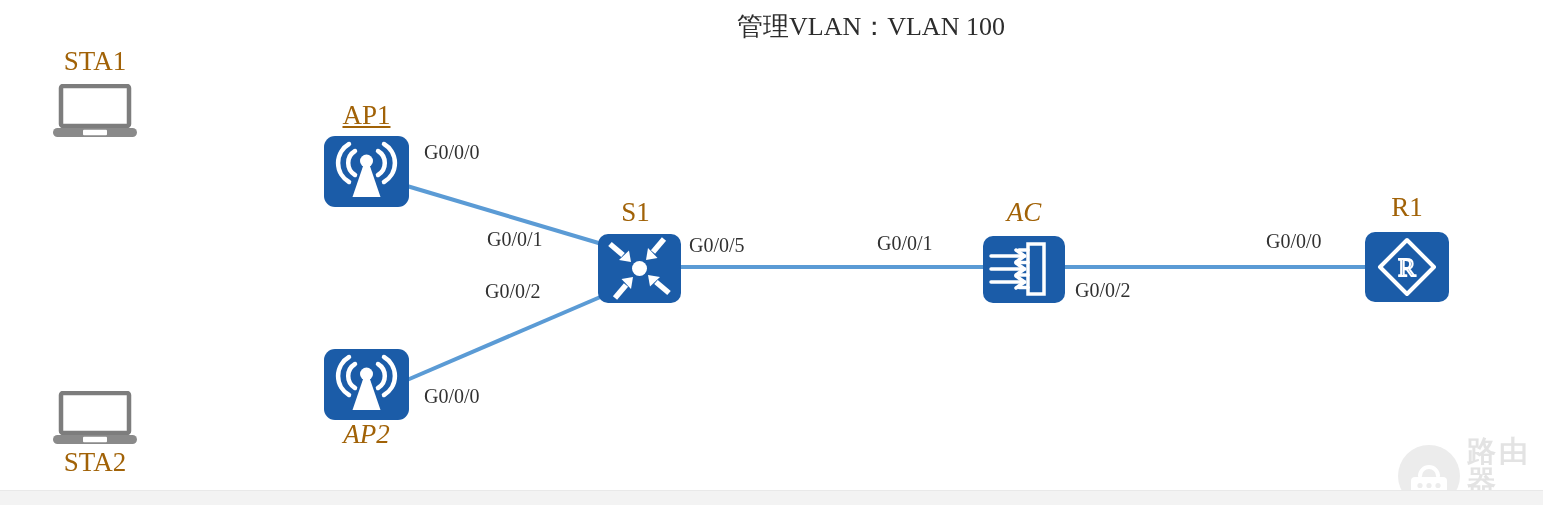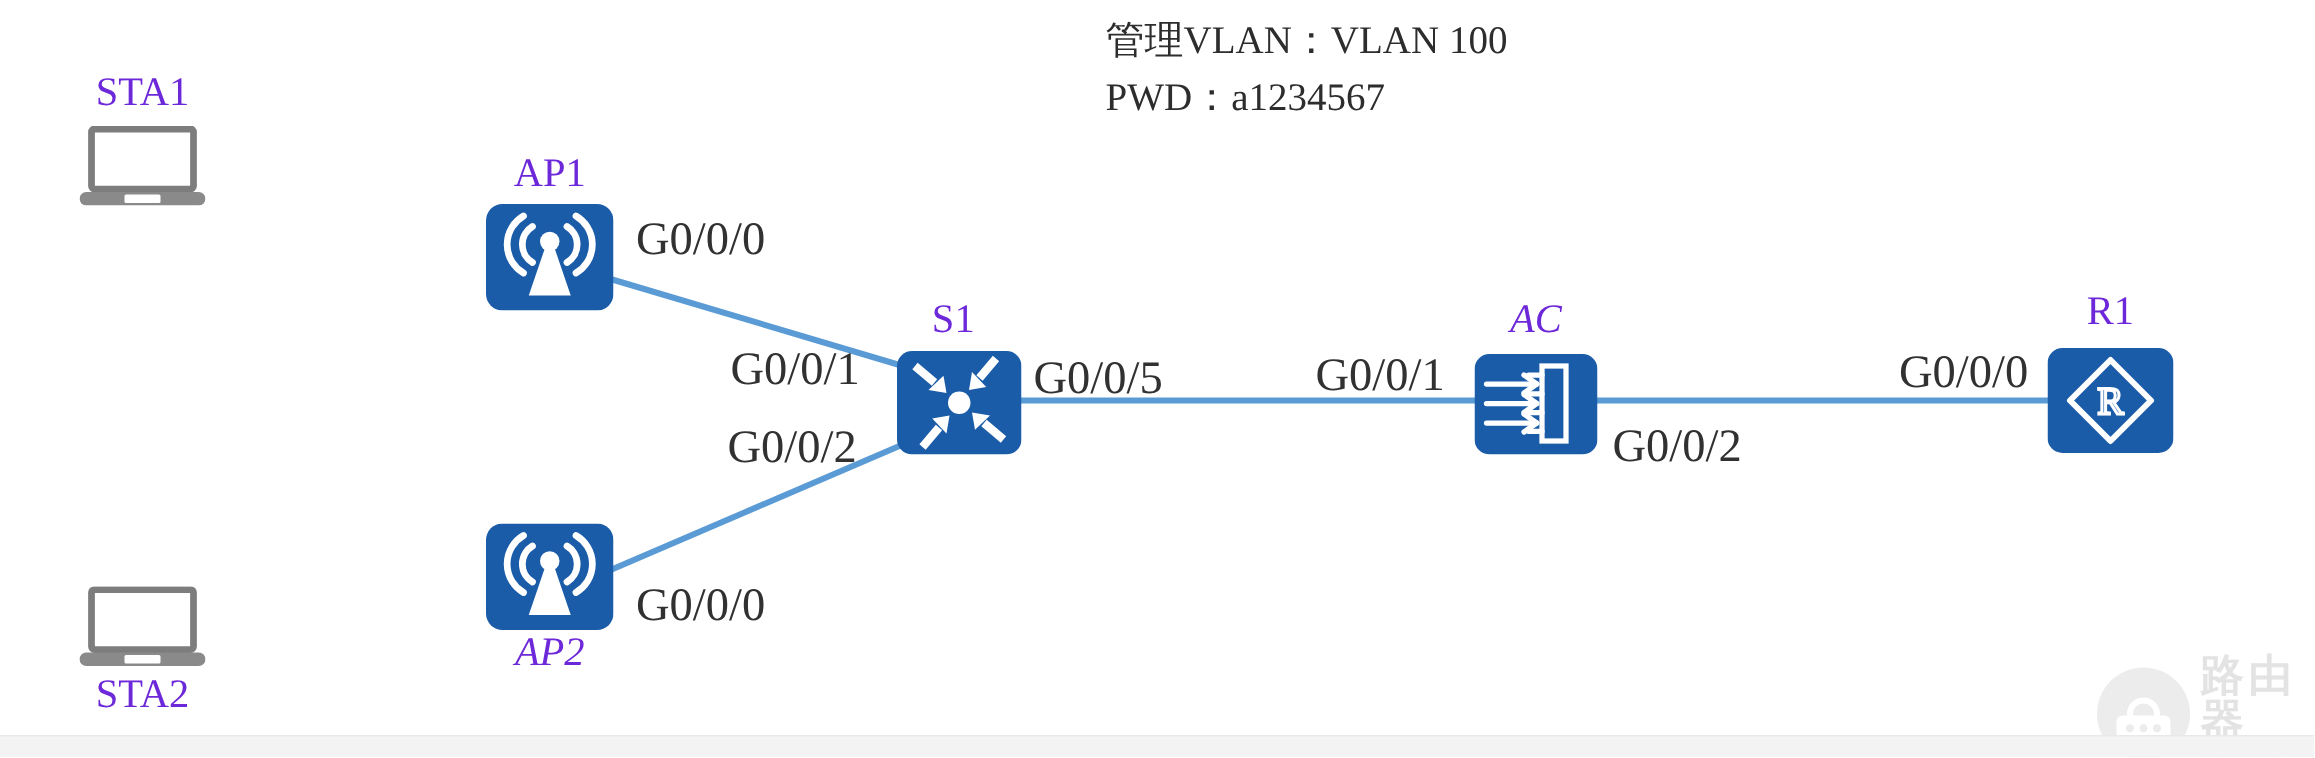--- a/index.html
+++ b/index.html
@@ -4,25 +4,25 @@
 <style>
   html,body { margin:0; padding:0; background:#fff; }
   .canvas {
     position:relative; width:1543px; height:505px; background:#ffffff;
     overflow:hidden; font-family:"Liberation Serif", serif;
   }
   .links { position:absolute; left:0; top:0; }
   .links line { stroke:#5b9bd5; stroke-width:4; }
   .node-icon { position:absolute; display:block; }
   .node-label {
-    position:absolute; font-size:27px; color:#6d28d9; text-align:center;
+    position:absolute; font-size:27px; color:#a16207; text-align:center;
     white-space:nowrap;
   }
   .port-label {
-    position:absolute; font-size:31px; color:#313131; white-space:nowrap;
+    position:absolute; font-size:20px; color:#313131; white-space:nowrap;
   }
   .annotation {
     position:absolute; left:737px; top:8px; font-size:26px; line-height:38px;
     color:#2d2d2d; white-space:nowrap;
   }
   .footer-band {
     position:absolute; left:0; top:490px; width:1543px; height:15px;
     background:#f3f3f3; border-top:1px solid #e9e9e9; box-sizing:border-box;
   }
   .watermark {
@@ -47,38 +47,37 @@
 
   <svg class="links" width="1543" height="505">
     <line x1="407" y1="186" x2="612" y2="247"></line>
     <line x1="407" y1="380" x2="612" y2="292"></line>
     <line x1="675" y1="267" x2="990" y2="267"></line>
     <line x1="1060" y1="267" x2="1370" y2="267"></line>
   </svg>
 
   <div class="annotation">
     <div>管理VLAN：VLAN 100</div>
-    <div>PWD：a1234567</div>
   </div>
 
   <div class="node-label" style="left:53px; top:46px; width:84px;">STA1</div>
   <svg class="node-icon" style="left:53px; top:84px;" width="84" height="53" viewBox="0 0 84 53">
     <rect x="8" y="2" width="68" height="40" rx="2" fill="#ffffff" stroke="#7d7d7d" stroke-width="4.5"></rect>
     <rect x="0" y="44" width="84" height="9" rx="4.5" fill="#8a8a8a"></rect>
     <rect x="30" y="45.7" width="24" height="5.6" rx="1" fill="#ffffff"></rect>
   </svg>
 
   <svg class="node-icon" style="left:53px; top:391px;" width="84" height="53" viewBox="0 0 84 53">
     <rect x="8" y="2" width="68" height="40" rx="2" fill="#ffffff" stroke="#7d7d7d" stroke-width="4.5"></rect>
     <rect x="0" y="44" width="84" height="9" rx="4.5" fill="#8a8a8a"></rect>
     <rect x="30" y="45.7" width="24" height="5.6" rx="1" fill="#ffffff"></rect>
   </svg>
   <div class="node-label" style="left:53px; top:447px; width:84px;">STA2</div>
 
-  <div class="node-label" style="left:324px; top:100px; width:85px;">AP1</div>
+  <div class="node-label" style="left:324px; top:100px; width:85px;text-decoration:underline;">AP1</div>
   <svg class="node-icon" style="left:324px; top:136px;" width="85" height="71" viewBox="0 0 85 71">
     <rect width="85" height="71" rx="11" fill="#1b5ca8"></rect>
     <g fill="none" stroke="#ffffff" stroke-width="4.5" stroke-linecap="round">
       <path d="M25 8 A22 22 0 0 0 25 46"></path>
       <path d="M31 15 A14 14 0 0 0 31 39"></path>
       <path d="M60 8 A22 22 0 0 1 60 46"></path>
       <path d="M54 15 A14 14 0 0 1 54 39"></path>
     </g>
     <circle cx="42.5" cy="25" r="6.5" fill="#ffffff"></circle>
     <polygon points="42.5,20 28.5,61 56.5,61" fill="#ffffff"></polygon>

